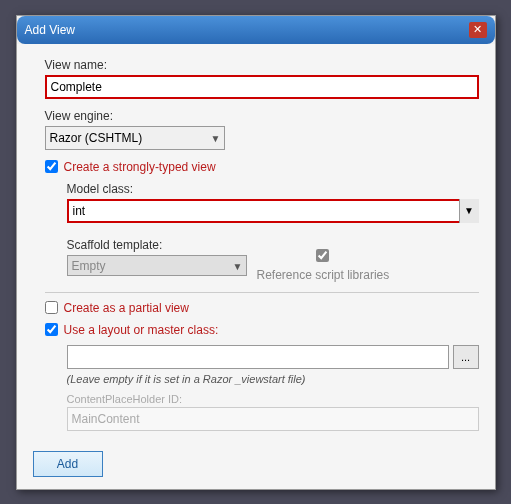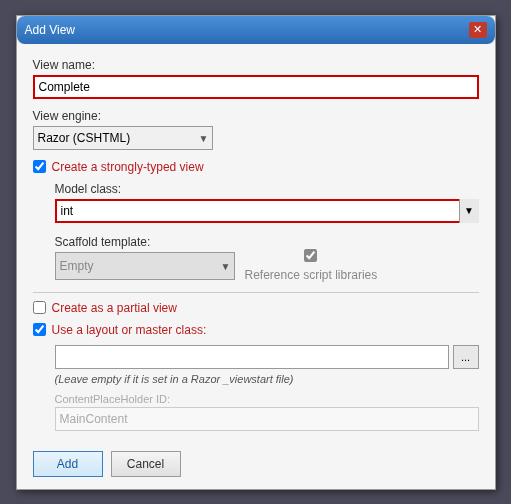--- a/index.html
+++ b/index.html
@@ -46,21 +46,21 @@
       height: 16px;
       cursor: pointer;
       font-size: 11px;
       display: flex;
       align-items: center;
       justify-content: center;
       border-radius: 2px;
     }
 
     .dialog-body {
-      padding: 14px 16px 12px 16px;
+      padding: 14px 16px 12px 28px;
       background: #f5f5f5;
     }
 
     .form-label {
       display: block;
       margin-bottom: 3px;
       color: #333;
       font-size: 12px;
     }
 
@@ -164,21 +164,21 @@
       margin-bottom: 10px;
     }
 
     .scaffold-select-wrapper {
       position: relative;
       width: 180px;
     }
 
     .scaffold-select-wrapper select {
       width: 100%;
-      height: 28px;
+      height: 21px;
       border: 1px solid #999;
       background: #e0e0e0;
       padding: 2px 20px 2px 4px;
       font-size: 12px;
       appearance: none;
       -webkit-appearance: none;
       color: #888;
     }
 
     .reference-scripts {
@@ -361,15 +361,14 @@
         <button class="browse-btn">...</button>
       </div>
       <div class="hint-text">(Leave empty if it is set in a Razor _viewstart file)</div>
       <div class="content-placeholder-label">ContentPlaceHolder ID:</div>
       <input type="text" class="content-placeholder-input" value="MainContent" style="">
     </div>
   </div>
 
   <div class="button-row">
     <button class="btn-add">Add</button>
-    <button class="btn-cancel">Cancel</button>
   </div>
 </div>
 
 </body></html>

